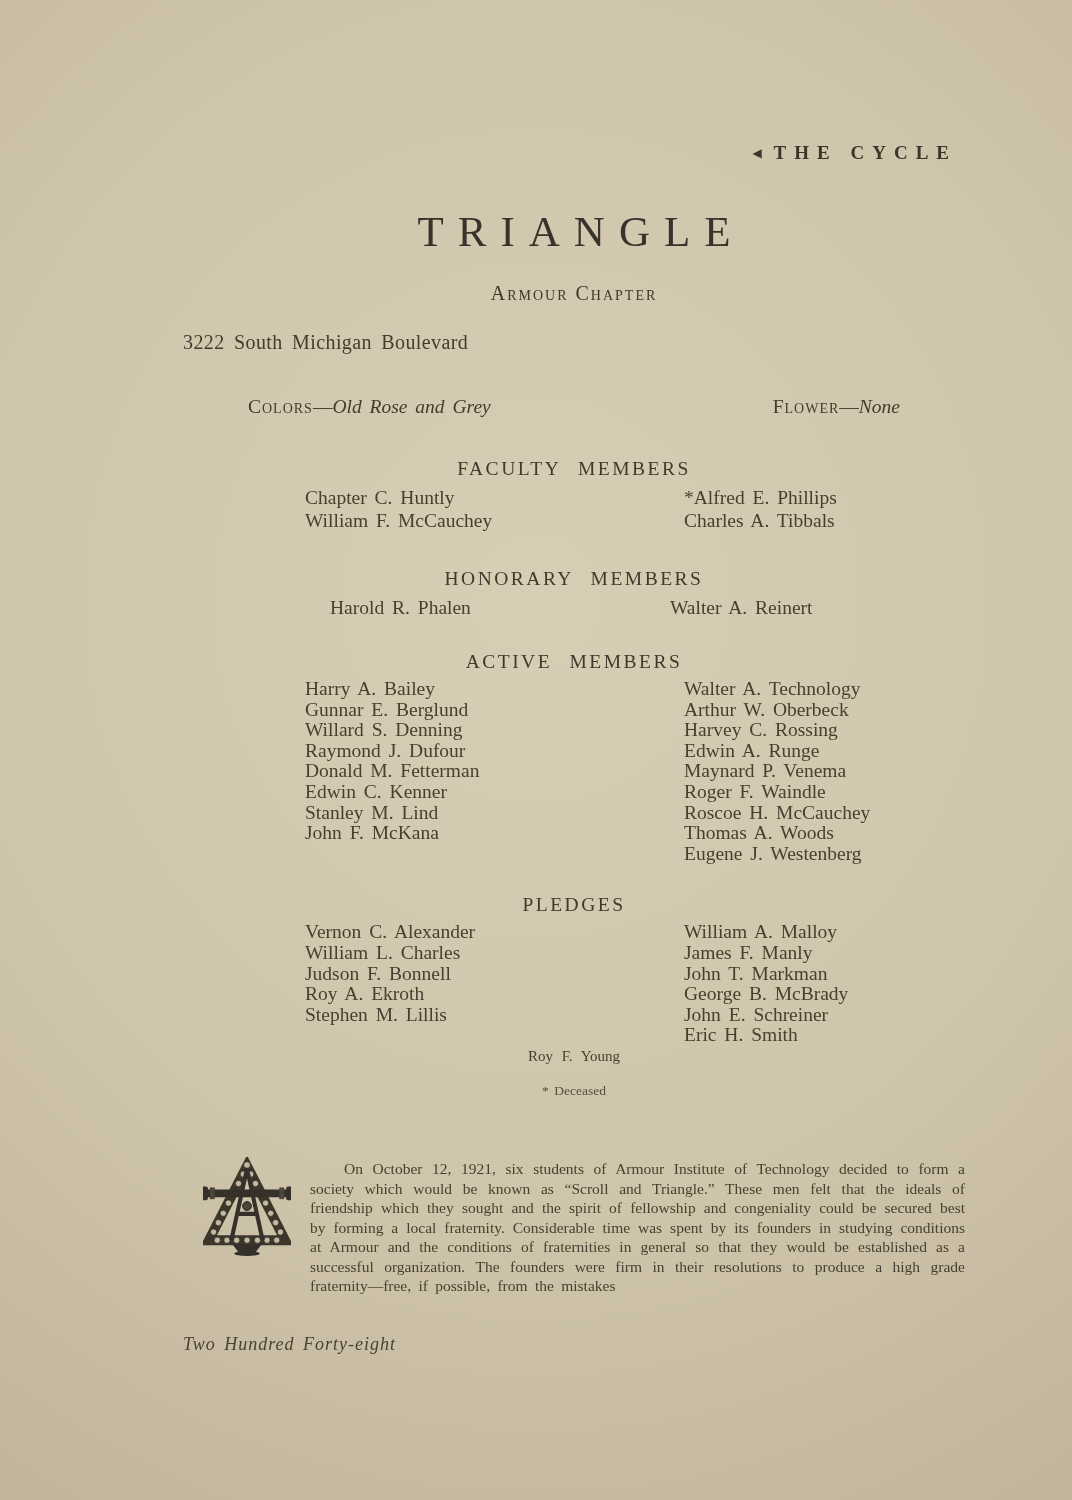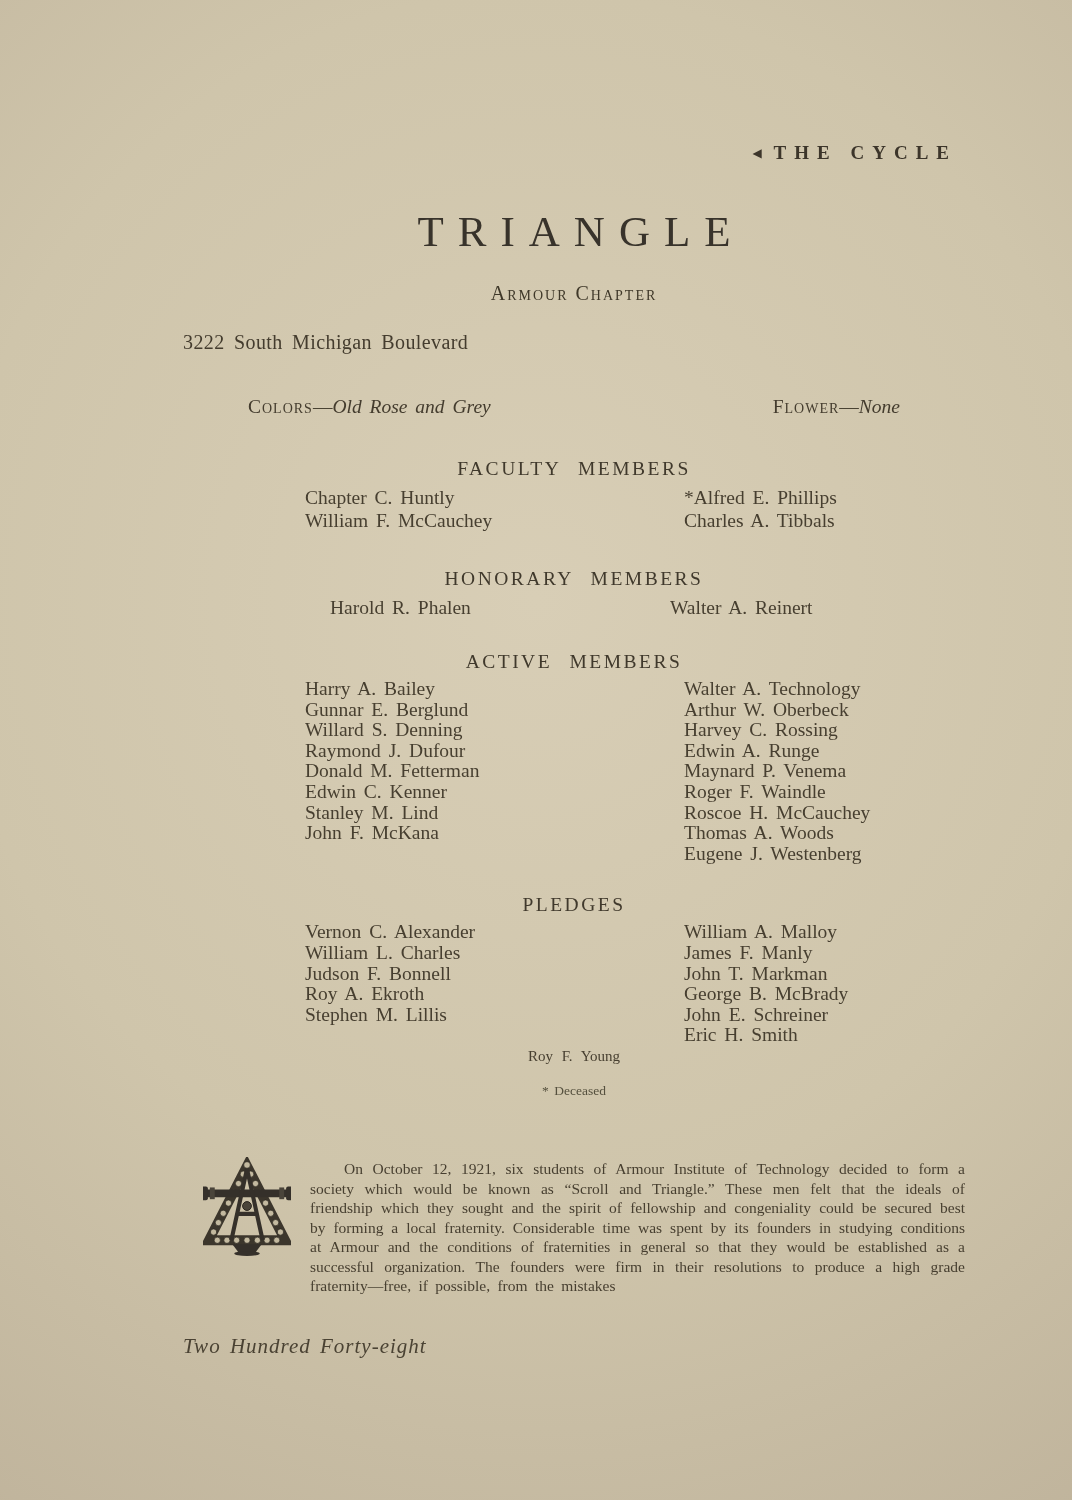--- a/index.html
+++ b/index.html
@@ -73,21 +73,21 @@
   }
   .history { margin-top: 60px; position: relative; min-height: 104px; }
   .emblem { position: absolute; left: 20px; top: -2px; width: 88px; height: 100px; }
   .history-paragraph {
     margin-left: 127px; text-align: justify;
     font-size: 15.5px; line-height: 19.6px;
     word-spacing: 3.5px; text-indent: 34px; color: #473f30;
   }
   .page-number {
     margin-top: 38px; font-style: italic;
-    font-size: 21px; letter-spacing: 1px; word-spacing: 3px;
+    font-size: 18px; letter-spacing: 1px; word-spacing: 3px;
     color: #4a4233;
   }
 </style>
 </head>
 <body>
 
 <div class="page-content">
 
   <div class="running-header">
     <span class="marker">◀</span><span>THE CYCLE</span>

